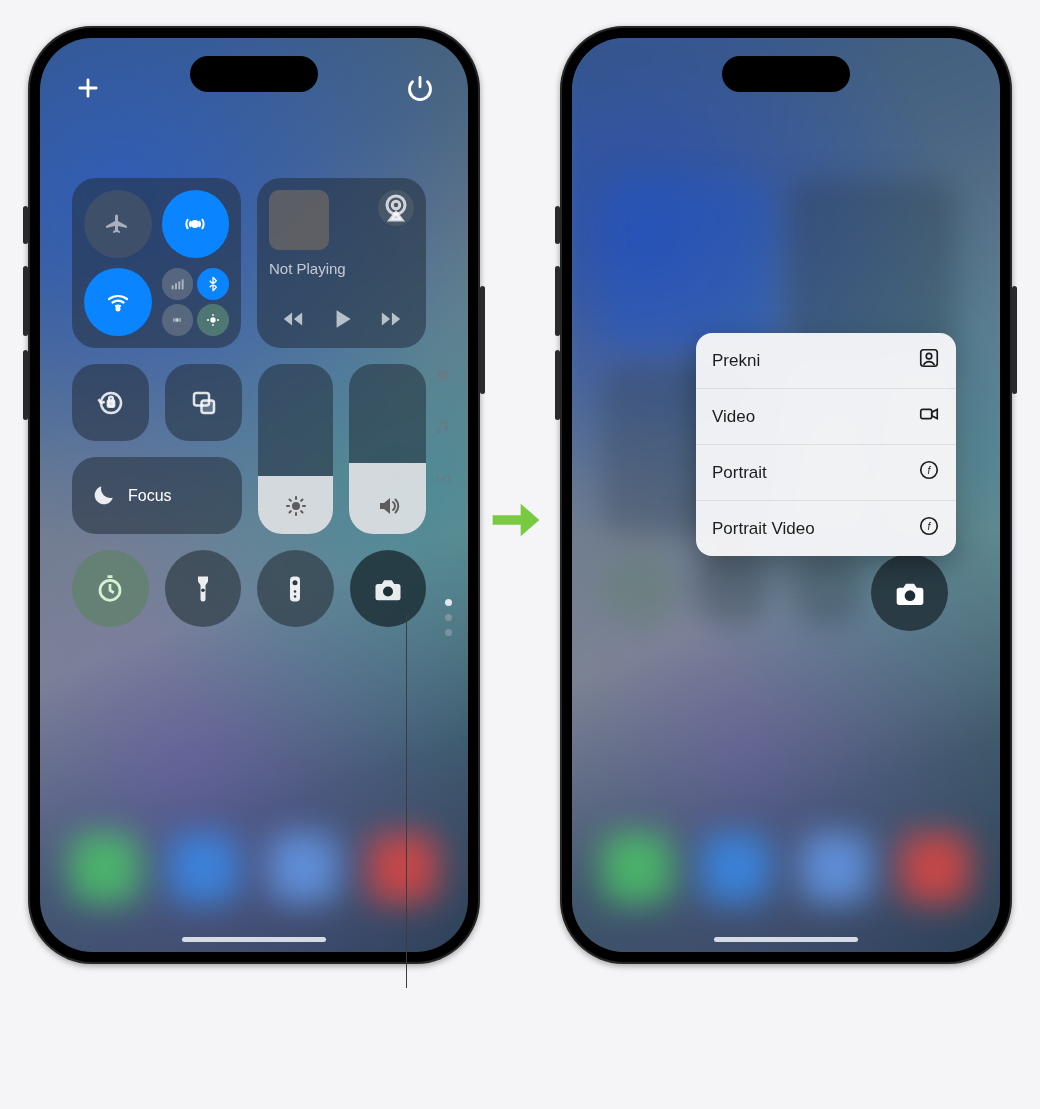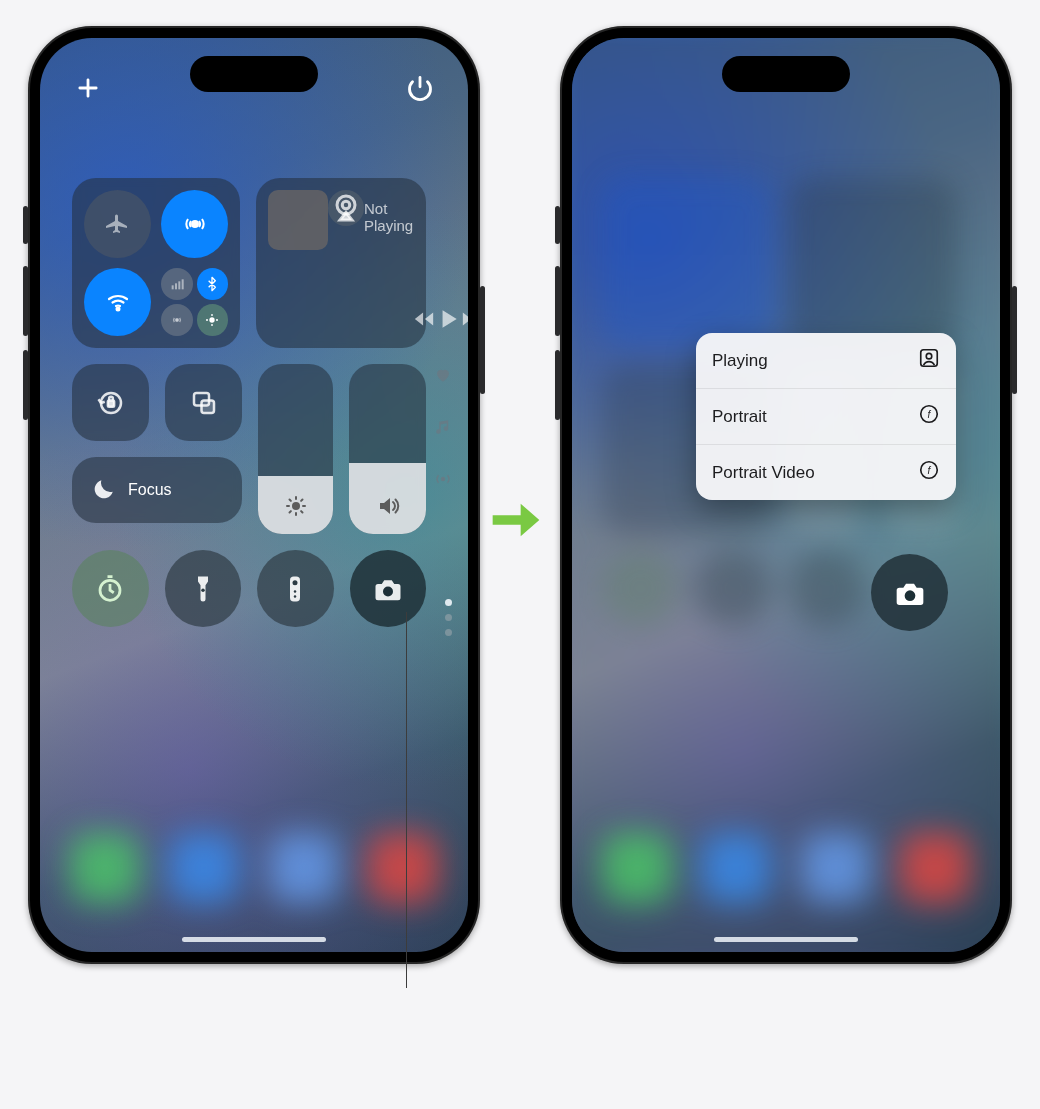--- a/index.html
+++ b/index.html
@@ -104,32 +104,32 @@
   }
   .mini {
     border-radius:50%; display:flex;align-items:center;justify-content:center;
     font-size:13px;
   }
   .mini svg{width:16px;height:16px;}
   .mini.blue{background:#0a84ff;color:#fff;}
   .mini.gray{background:rgba(120,130,140,.55);color:rgba(255,255,255,.5);}
   .mini.greenish{background:rgba(95,145,120,.65);color:#fff;}
 
-  .music-inner {display:flex;flex-direction:row;height:100%;}
+  .music-inner {display:flex;flex-direction:column;height:100%;}
   .music-top {display:flex;justify-content:space-between;}
   .art {width:60px;height:60px;background:rgba(130,115,100,.55);border-radius:10px;}
   .np-text{font-size:15px;color:rgba(255,255,255,.7);margin-top:10px;}
   .transport{display:flex;justify-content:space-around;align-items:center;margin-top:auto;color:rgba(255,255,255,.65);}
   .transport svg{width:22px;height:22px;}
   .transport .play svg{width:26px;height:26px;}
 
   .row2{margin-top:16px;}
   .sq{width:77px;height:77px;display:flex;align-items:center;justify-content:center;}
   .sq svg{width:30px;height:30px;color:rgba(255,255,255,.85);}
-  .focus{width:170px;height:66px;display:flex;align-items:center;gap:12px;padding:0 18px;margin-top:16px;}
+  .focus{width:170px;height:77px;display:flex;align-items:center;gap:12px;padding:0 18px;margin-top:16px;}
   .focus svg{width:26px;height:26px;color:rgba(255,255,255,.9);}
   .focus-label{color:#fff;font-size:16px;}
 
   .col-left{display:flex;flex-direction:column;}
   .pair{display:flex;gap:16px;}
 
   .slider{width:77px;height:170px;position:relative;overflow:hidden;}
   .slider-fill{position:absolute;left:0;right:0;bottom:0;background:rgba(255,255,255,.78);}
   .slider-icon{position:absolute;left:50%;bottom:12px;transform:translateX(-50%);}
   .slider-icon svg{width:24px;height:24px;}
@@ -446,25 +446,32 @@
 
       <div class="camera-btn-r">
         <svg viewBox="0 0 24 24" fill="currentColor">
             <path d="M4 8h3l2-3h6l2 3h3a2 2 0 0 1 2 2v9a2 2 0 0 1-2 2H4a2 2 0 0 1-2-2v-9a2 2 0 0 1 2-2z"></path>
             <circle cx="12" cy="14" r="4" fill="#1c2f36"></circle>
           </svg>
       </div>
 
       <div class="popup">
         <div class="popup-item">
-          <span>Playing</span>
+          <span>Prekni</span>
           <span><svg viewBox="0 0 24 24" fill="none" stroke="currentColor" stroke-width="1.8">
                 <rect x="3" y="3" width="18" height="18" rx="3"></rect>
                 <circle cx="12" cy="10" r="3"></circle>
                 <path d="M6 20c1.5-3 4-4 6-4s4.5 1 6 4"></path>
+              </svg></span>
+        </div>
+        <div class="popup-item">
+          <span>Video</span>
+          <span><svg viewBox="0 0 24 24" fill="none" stroke="currentColor" stroke-width="1.8">
+                <rect x="3" y="7" width="12" height="10" rx="2"></rect>
+                <path d="M15 10l6-3v10l-6-3z"></path>
               </svg></span>
         </div>
         <div class="popup-item">
           <span>Portrait</span>
           <span><svg viewBox="0 0 24 24" fill="none" stroke="currentColor" stroke-width="1.8">
                 <circle cx="12" cy="12" r="9"></circle>
                 <text x="12" y="16" text-anchor="middle" font-size="11" font-style="italic" fill="currentColor" stroke="none">f</text>
               </svg></span>
         </div>
         <div class="popup-item">

